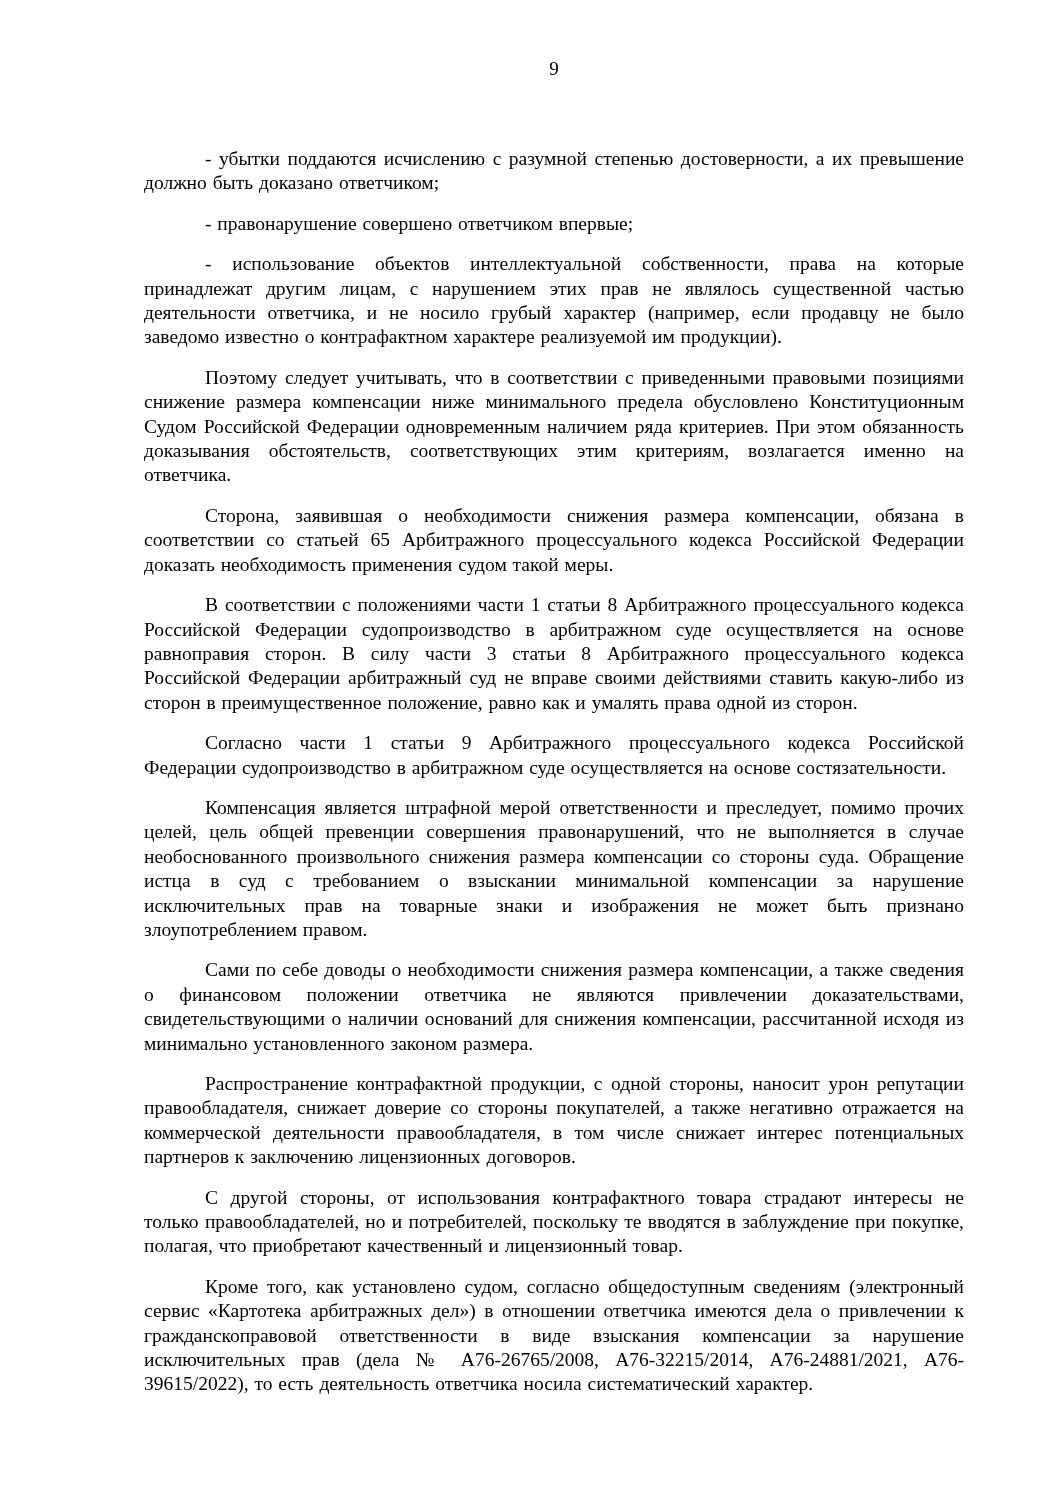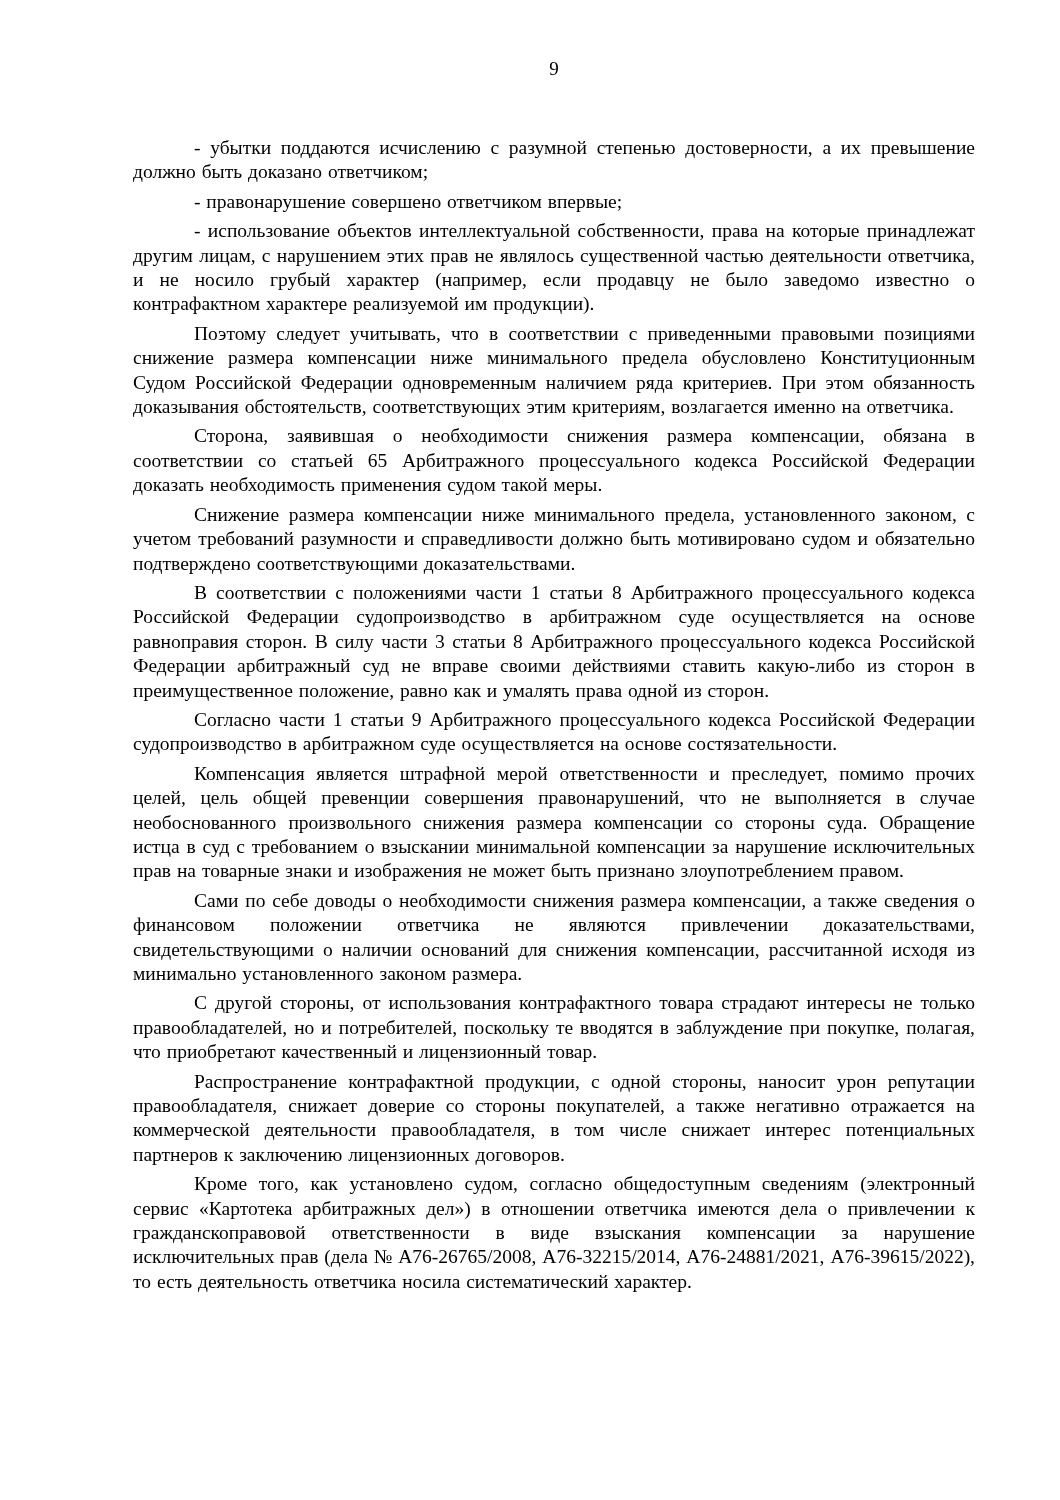--- a/index.html
+++ b/index.html
@@ -28,39 +28,38 @@
   .content {
     position: absolute;
     top: 131px;
     left: 128px;
     width: 852px;
     font-size: 19.5px;
     line-height: 24.4px;
     text-align: justify;
   }
   .content p {
-    margin: 5px;
+    margin: 16px;
     padding: 0;
     text-indent: 61px;
     word-spacing: 1px;
   }
 </style>
 </head>
 <body>
 
 <div class="page">
   <div class="page-number">9</div>
   <div class="content" id="paragraph-container">
       <p>- убытки поддаются исчислению с разумной степенью достоверности, а их превышение должно быть доказано ответчиком;</p>
       <p>- правонарушение совершено ответчиком впервые;</p>
       <p>- использование объектов интеллектуальной собственности, права на которые принадлежат другим лицам, с нарушением этих прав не являлось существенной частью деятельности ответчика, и не носило грубый характер (например, если продавцу не было заведомо известно о контрафактном характере реализуемой им продукции).</p>
       <p>Поэтому следует учитывать, что в соответствии с приведенными правовыми позициями снижение размера компенсации ниже минимального предела обусловлено Конституционным Судом Российской Федерации одновременным наличием ряда критериев. При этом обязанность доказывания обстоятельств, соответствующих этим критериям, возлагается именно на ответчика.</p>
       <p>Сторона, заявившая о необходимости снижения размера компенсации, обязана в соответствии со статьей 65 Арбитражного процессуального кодекса Российской Федерации доказать необходимость применения судом такой меры.</p>
-      <p>Снижение размера компенсации ниже минимального предела, установленного законом, с учетом требований разумности и справедливости должно быть мотивировано судом и обязательно подтверждено соответствующими доказательствами.</p>
       <p>В соответствии с положениями части 1 статьи 8 Арбитражного процессуального кодекса Российской Федерации судопроизводство в арбитражном суде осуществляется на основе равноправия сторон. В силу части 3 статьи 8 Арбитражного процессуального кодекса Российской Федерации арбитражный суд не вправе своими действиями ставить какую-либо из сторон в преимущественное положение, равно как и умалять права одной из сторон.</p>
       <p>Согласно части 1 статьи 9 Арбитражного процессуального кодекса Российской Федерации судопроизводство в арбитражном суде осуществляется на основе состязательности.</p>
       <p>Компенсация является штрафной мерой ответственности и преследует, помимо прочих целей, цель общей превенции совершения правонарушений, что не выполняется в случае необоснованного произвольного снижения размера компенсации со стороны суда. Обращение истца в суд с требованием о взыскании минимальной компенсации за нарушение исключительных прав на товарные знаки и изображения не может быть признано злоупотреблением правом.</p>
       <p>Сами по себе доводы о необходимости снижения размера компенсации, а также сведения о финансовом положении ответчика не являются привлечении доказательствами, свидетельствующими о наличии оснований для снижения компенсации, рассчитанной исходя из минимально установленного законом размера.</p>
+      <p>Распространение контрафактной продукции, с одной стороны, наносит урон репутации правообладателя, снижает доверие со стороны покупателей, а также негативно отражается на коммерческой деятельности правообладателя, в том числе снижает интерес потенциальных партнеров к заключению лицензионных договоров.</p>
       <p>С другой стороны, от использования контрафактного товара страдают интересы не только правообладателей, но и потребителей, поскольку те вводятся в заблуждение при покупке, полагая, что приобретают качественный и лицензионный товар.</p>
-      <p>Распространение контрафактной продукции, с одной стороны, наносит урон репутации правообладателя, снижает доверие со стороны покупателей, а также негативно отражается на коммерческой деятельности правообладателя, в том числе снижает интерес потенциальных партнеров к заключению лицензионных договоров.</p>
       <p>Кроме того, как установлено судом, согласно общедоступным сведениям (электронный сервис «Картотека арбитражных дел») в отношении ответчика имеются дела о привлечении к гражданскоправовой ответственности в виде взыскания компенсации за нарушение исключительных прав (дела № А76-26765/2008, А76-32215/2014, А76-24881/2021, А76-39615/2022), то есть деятельность ответчика носила систематический характер.</p>
     </div>
 </div>
 
 </body></html>

